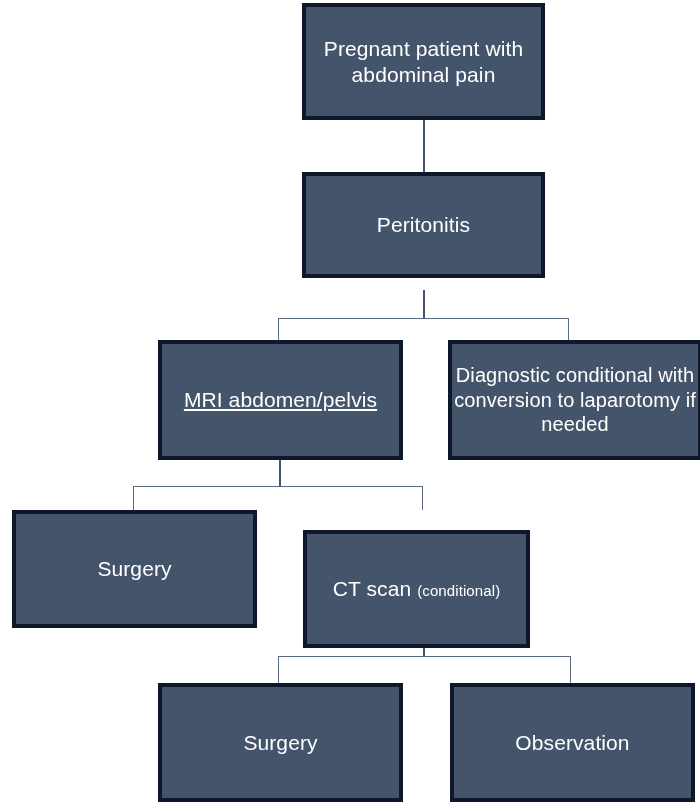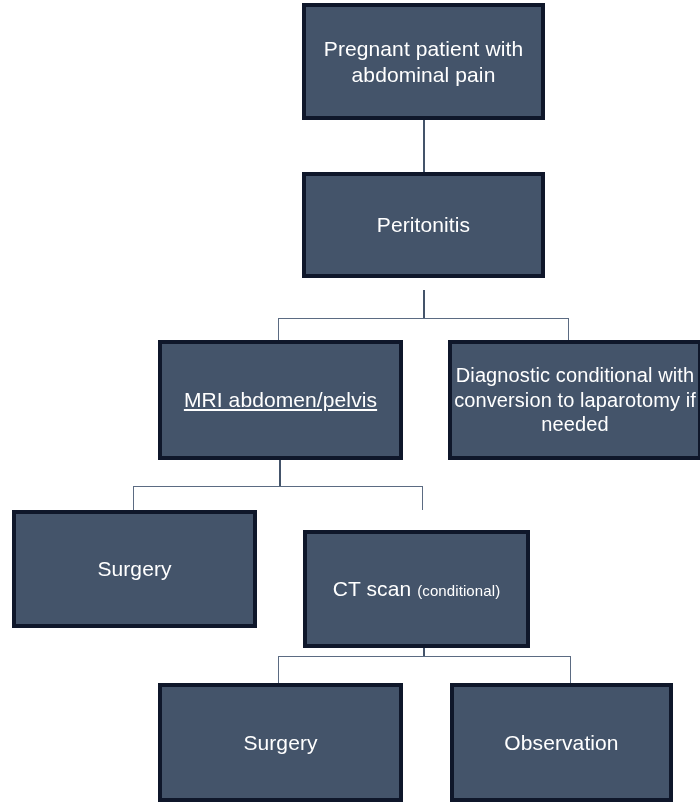--- a/index.html
+++ b/index.html
@@ -97,17 +97,17 @@
 
   <div class="conn v" style="left:423px; top:628px; height:29px;"></div>
   <div class="conn thin h" style="left:278px; top:656px; width:292px;"></div>
   <div class="conn thin v" style="left:278px; top:656px; height:27px;"></div>
   <div class="conn thin v" style="left:570px; top:656px; height:27px;"></div>
 
   <div class="node" style="left:158px; top:683px; width:245px; height:119px;">
     <span class="label">Surgery</span>
   </div>
 
-  <div class="node" style="left:450px; top:683px; width:223px; height:119px;">
+  <div class="node" style="left:450px; top:683px; width:245px; height:119px;">
     <span class="label">Observation</span>
   </div>
 
 </div>
 
 </body></html>

